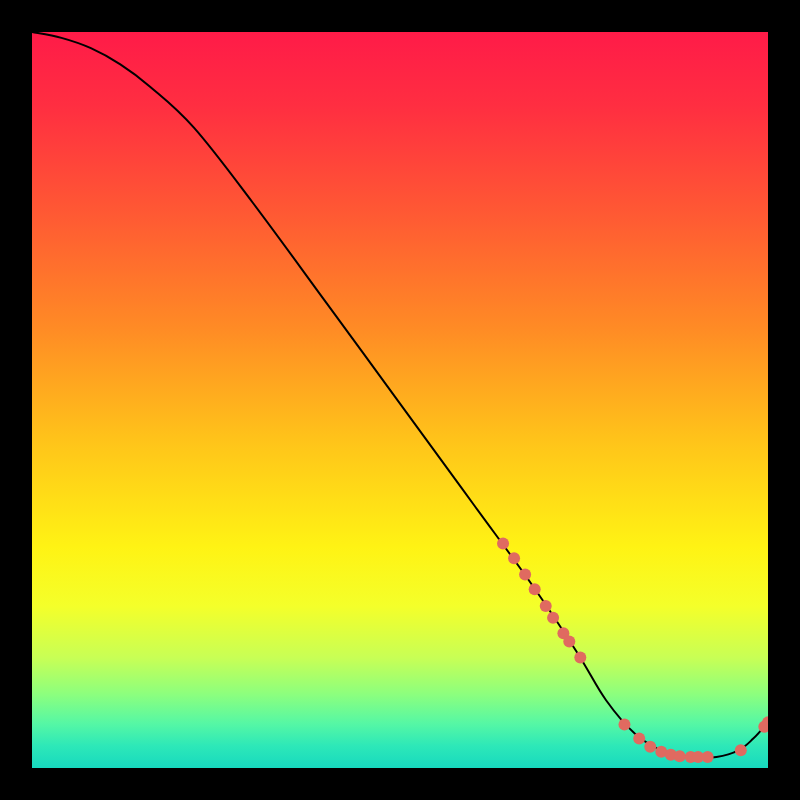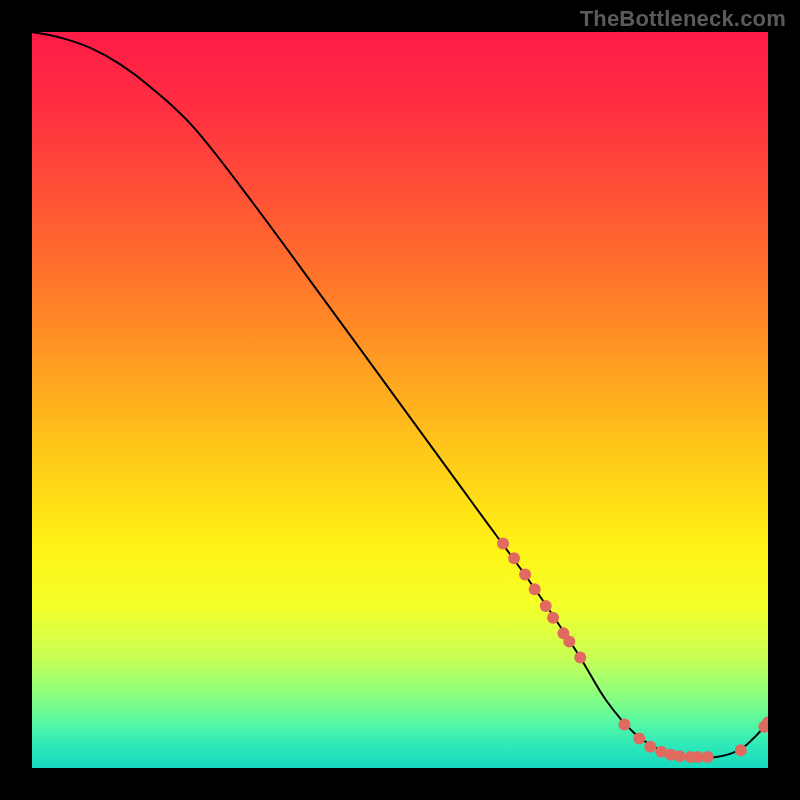--- a/index.html
+++ b/index.html
@@ -26,21 +26,20 @@
     top: 32px;
     width: 736px;
     height: 736px;
   }
   svg { display: block; }
 </style>
 </head>
 <body>
 
 <div class="frame">
-  <div class="attribution">TheBottleneck.com</div>
 
   <div class="plot-area">
     <svg id="chart-svg" width="736" height="736" viewBox="0 0 736 736">
       <defs>
         <linearGradient id="bg-grad" x1="0" y1="0" x2="0" y2="1">
             <stop offset="0.00%" stop-color="#ff1b48"></stop>
             <stop offset="10.00%" stop-color="#ff2e41"></stop>
             <stop offset="25.00%" stop-color="#ff5a33"></stop>
             <stop offset="40.00%" stop-color="#ff8a25"></stop>
             <stop offset="55.00%" stop-color="#ffc21a"></stop>

